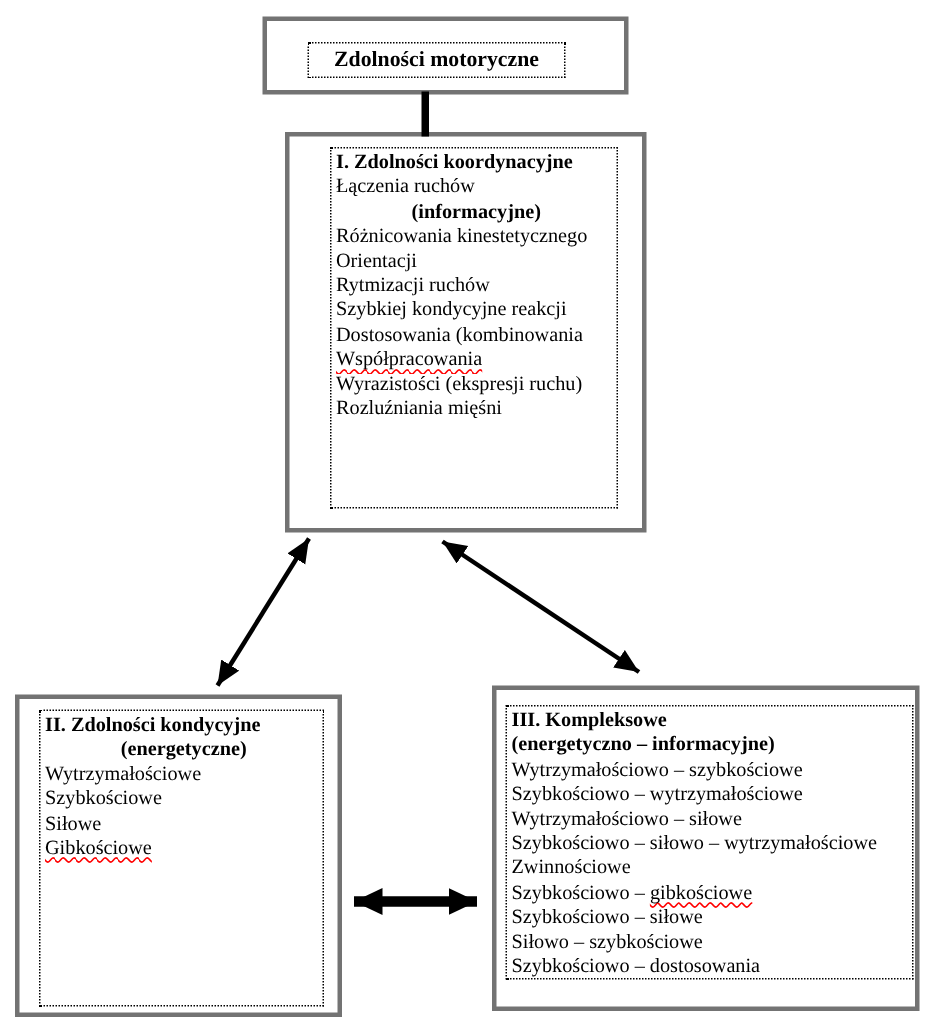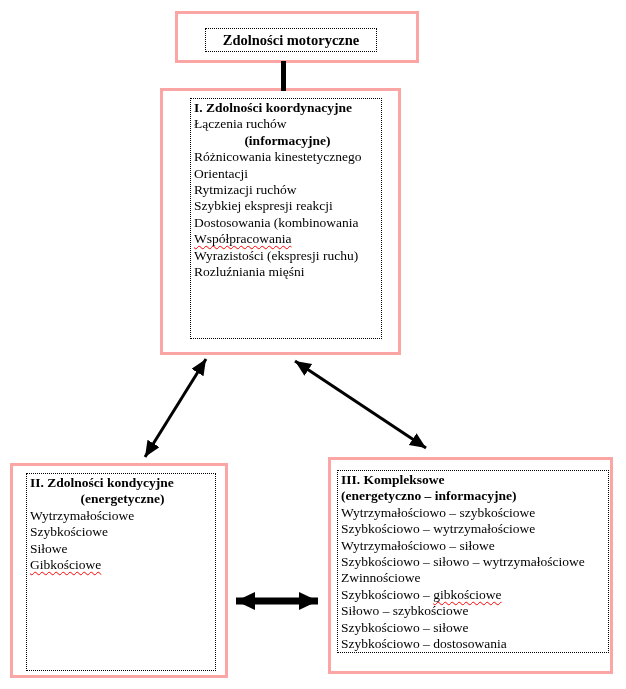--- a/index.html
+++ b/index.html
@@ -2,41 +2,41 @@
 <html><head>
 <meta charset="utf-8">
 <style>
   * { margin:0; padding:0; box-sizing:border-box; }
   html,body { background:#ffffff; }
   body {
     width:626px; height:689px; position:relative; overflow:hidden;
     font-family:"Liberation Serif", serif; color:#000;
   }
   .canvas { position:absolute; left:0; top:0; width:626px; height:689px; background:#fff; }
-  .box { position:absolute; border:3px solid #fca5a5; background:#fff; }
+  .box { position:absolute; border:3px solid #737373; background:#fff; }
   .dotted { position:absolute; border:1px dotted #000; background:transparent; }
   .txt { font-size:13.5px; line-height:16.4px; white-space:nowrap; }
   .b { font-weight:bold; }
   .ctr { text-align:center; }
   .pad { padding:1px 0 0 3px; }
   .wavy {
     text-decoration-line:underline;
     text-decoration-style:wavy;
     text-decoration-color:#ff0000;
     text-decoration-thickness:1px;
     text-underline-offset:2px;
     text-decoration-skip-ink:none;
   }
   .title-inner {
     display:flex; align-items:center; justify-content:center;
     font-weight:bold; font-size:14.5px;
   }
   #top-box   { left:175px; top:11px;  width:244px; height:52px; }
   #top-inner { left:27px;  top:14px;  width:172px; height:24px; }
-  #box1      { left:160px; top:88px;  width:241px; height:267px; }
+  #box1      { left:190px; top:88px;  width:241px; height:267px; }
   #box1-inner{ left:27px;  top:7px;   width:192px; height:241px; }
   #box2      { left:10px;  top:463px; width:218px; height:215px; }
   #box2-inner{ left:13px;  top:7px;   width:190px; height:198px; }
   #box3      { left:328px; top:457px; width:285px; height:217px; }
   #box3-inner{ left:6px;   top:10px;  width:272px; height:183px; }
   .arrows { position:absolute; left:0; top:0; width:626px; height:689px; z-index:5; pointer-events:none; }
 </style>
 </head>
 <body>
 
@@ -64,21 +64,21 @@
   </div>
 
   <div class="box" id="box1">
     <div class="dotted pad" id="box1-inner">
       <div class="txt b">I. Zdolności koordynacyjne</div>
       <div class="txt"><span>Łączenia ruchów</span><span class="wavy"></span></div>
       <div class="txt b ctr">(informacyjne)</div>
       <div class="txt"><span>Różnicowania kinestetycznego</span><span class="wavy"></span></div>
       <div class="txt"><span>Orientacji</span><span class="wavy"></span></div>
       <div class="txt"><span>Rytmizacji ruchów</span><span class="wavy"></span></div>
-      <div class="txt"><span>Szybkiej ekspresji reakcji</span><span class="wavy"></span></div>
+      <div class="txt"><span>Szybkiej kondycyjne reakcji</span><span class="wavy"></span></div>
       <div class="txt"><span>Dostosowania (kombinowania</span><span class="wavy"></span></div>
       <div class="txt"><span></span><span class="wavy">Współpracowania</span></div>
       <div class="txt"><span>Wyrazistości (ekspresji ruchu)</span><span class="wavy"></span></div>
       <div class="txt"><span>Rozluźniania mięśni</span><span class="wavy"></span></div>
     </div>
   </div>
 
   <div class="box" id="box2">
     <div class="dotted pad" id="box2-inner">
       <div class="txt b">II. Zdolności kondycyjne</div>
@@ -93,19 +93,19 @@
   <div class="box" id="box3">
     <div class="dotted pad" id="box3-inner">
       <div class="txt b">III. Kompleksowe</div>
       <div class="txt b">(energetyczno – informacyjne)</div>
       <div class="txt"><span>Wytrzymałościowo – szybkościowe</span><span class="wavy"></span></div>
       <div class="txt"><span>Szybkościowo – wytrzymałościowe</span><span class="wavy"></span></div>
       <div class="txt"><span>Wytrzymałościowo – siłowe</span><span class="wavy"></span></div>
       <div class="txt"><span>Szybkościowo – siłowo – wytrzymałościowe</span><span class="wavy"></span></div>
       <div class="txt"><span>Zwinnościowe</span><span class="wavy"></span></div>
       <div class="txt"><span>Szybkościowo – </span><span class="wavy">gibkościowe</span></div>
+      <div class="txt"><span>Szybkościowo – siłowe</span><span class="wavy"></span></div>
       <div class="txt"><span>Siłowo – szybkościowe</span><span class="wavy"></span></div>
-      <div class="txt"><span>Szybkościowo – siłowe</span><span class="wavy"></span></div>
       <div class="txt"><span>Szybkościowo – dostosowania</span><span class="wavy"></span></div>
     </div>
   </div>
 
 </div>
 
 </body></html>

